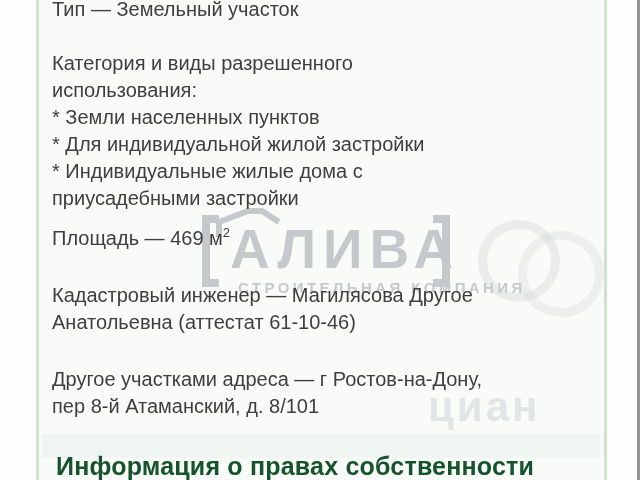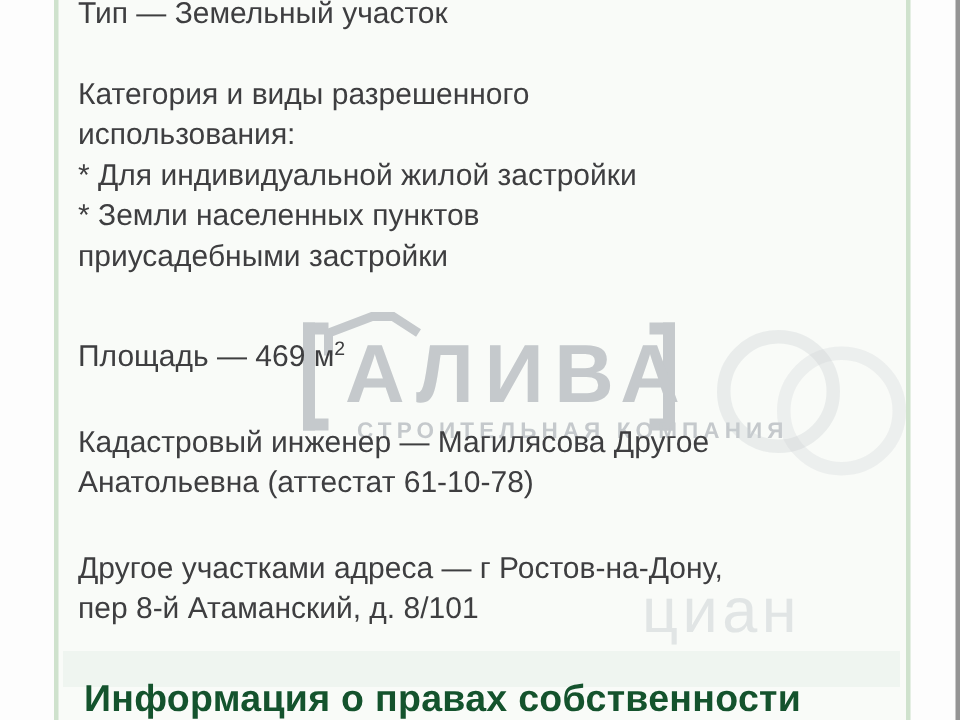--- a/index.html
+++ b/index.html
@@ -112,21 +112,21 @@
   .wm-circle-2 {
     left: 518px; top: 231px;
     width: 68px; height: 68px;
     border: 9px solid rgba(203,208,212,0.28);
   }
   .wm-portal {
     position: absolute;
     left: 428px; top: 386px;
     font-size: 42px;
     line-height: 42px;
-    font-weight: normal;
+    font-weight: bold;
     letter-spacing: 3px;
     color: rgba(196,202,206,0.45);
     z-index: 1;
     white-space: nowrap;
     text-align: right;
   }
   .wm-band {
     position: absolute;
     left: 42px; top: 434px;
     width: 558px; height: 24px;
@@ -155,32 +155,33 @@
   <div class="wm-circle wm-circle-1"></div>
   <div class="wm-circle wm-circle-2"></div>
   <div class="wm-portal">циан</div>
   <div class="wm-band"></div>
 
   <div class="txt" style="top:-4px">Тип — Земельный участок</div>
 
   <div class="txt" style="top:50px">
     <div>Категория и виды разрешенного</div>
     <div>использования:</div>
+    <div>* Земли населенных пунктов</div>
     <div>* Для индивидуальной жилой застройки</div>
-    <div>* Земли населенных пунктов</div>
+    <div>* Индивидуальные жилые дома с</div>
     <div>приусадебными застройки</div>
   </div>
 
   <div class="txt" style="top:225px">
     <span>Площадь — 469 м</span><sup>2</sup>
   </div>
 
   <div class="txt" style="top:282px">
     <div>Кадастровый инженер — Магилясова Другое</div>
-    <div>Анатольевна (аттестат 61-10-78)</div>
+    <div>Анатольевна (аттестат 61-10-46)</div>
   </div>
 
   <div class="txt" style="top:366px">
     <div>Другое участками адреса — г Ростов-на-Дону,</div>
     <div>пер 8-й Атаманский, д. 8/101</div>
   </div>
 
   <div class="heading">Информация о правах собственности</div>
 
   <div class="edge-line"></div>

